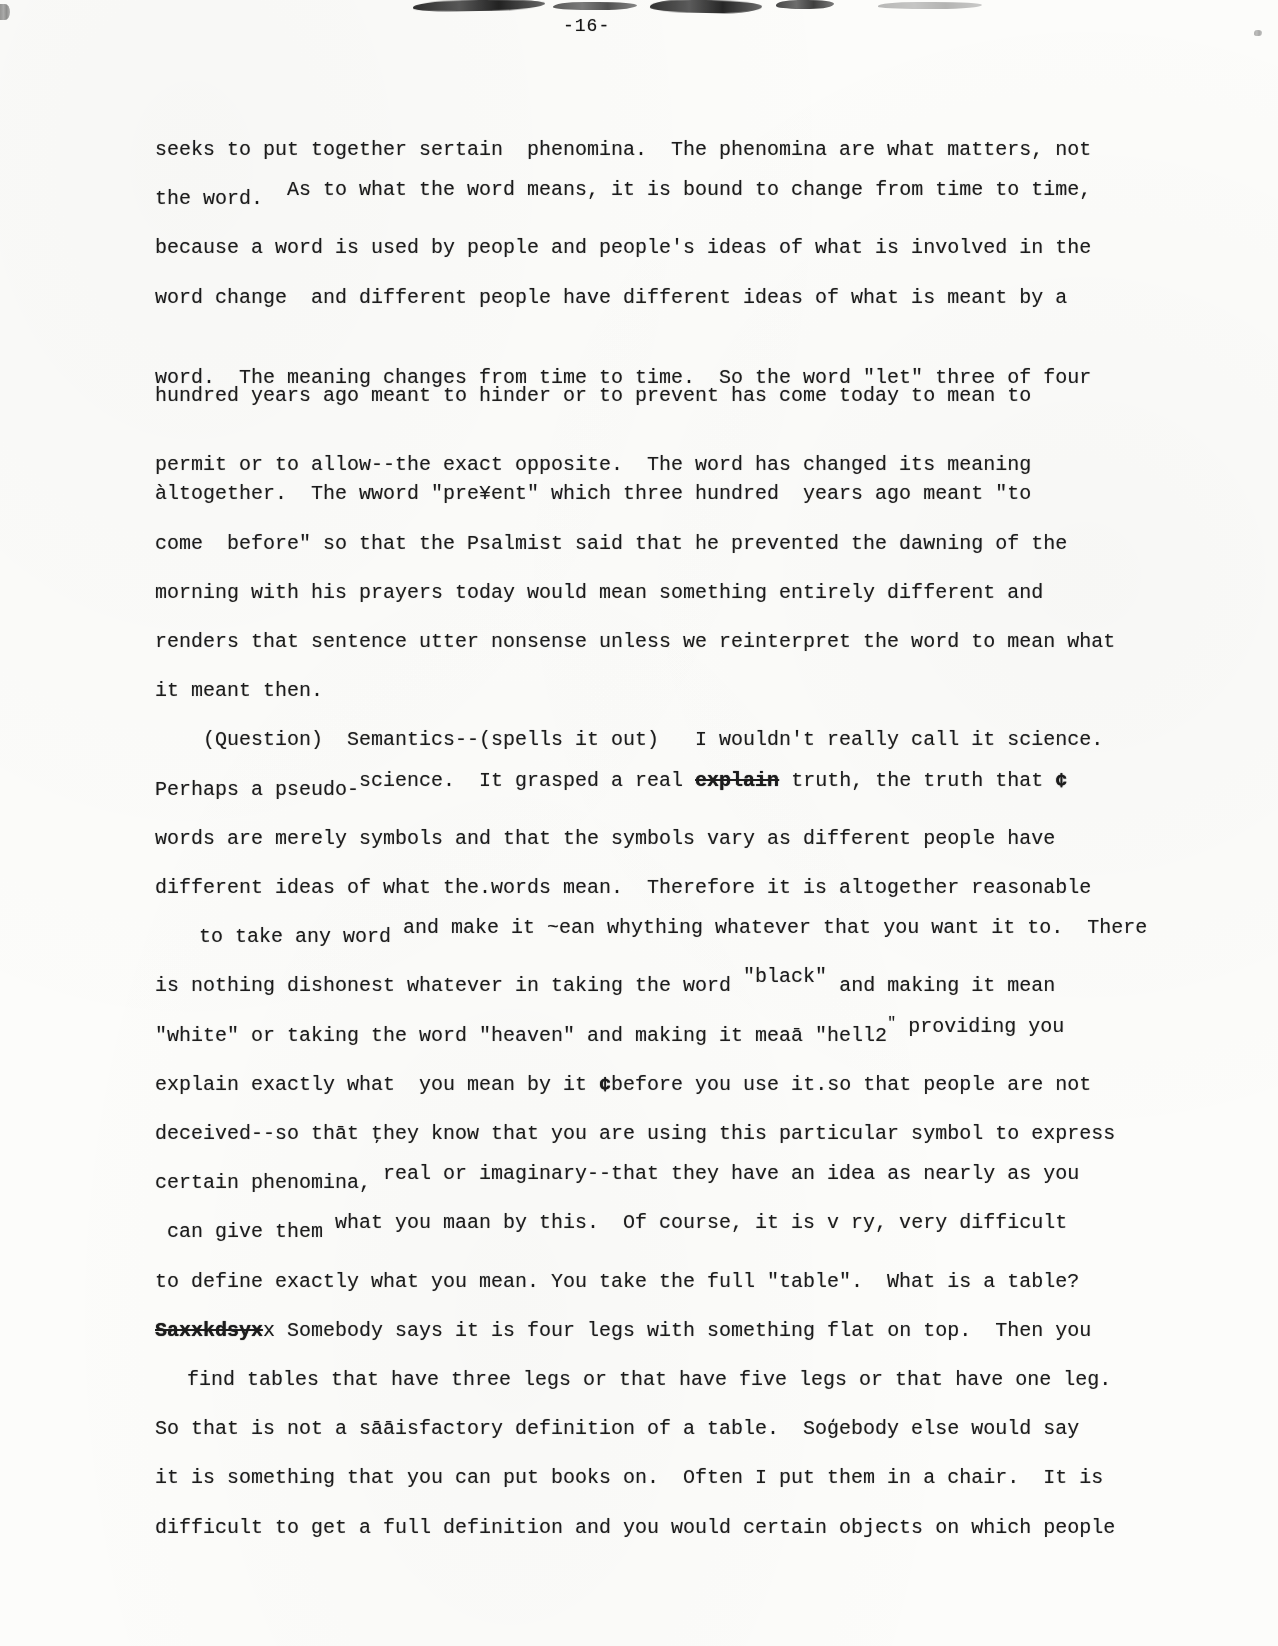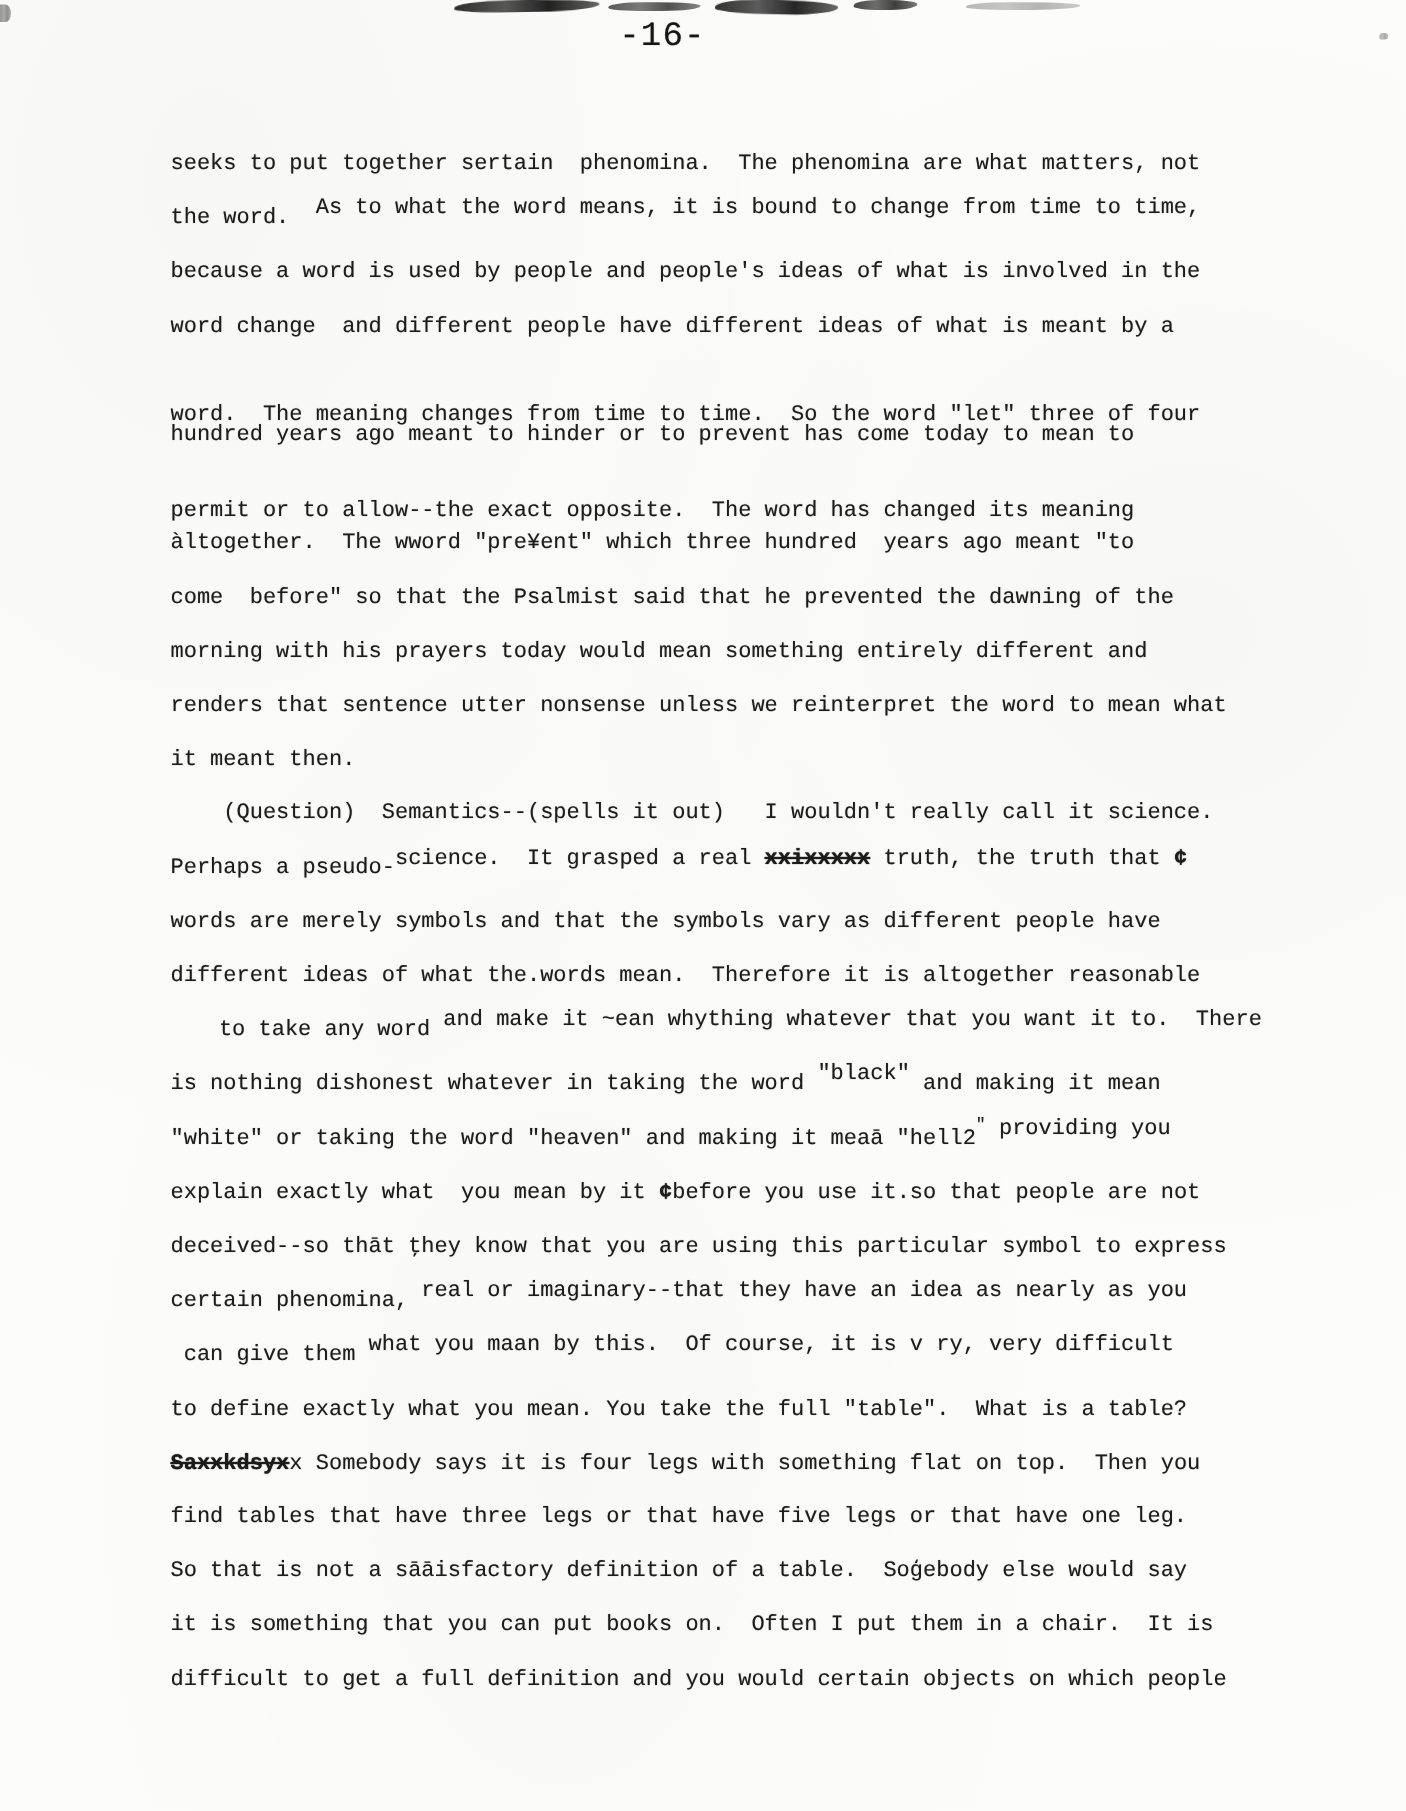--- a/index.html
+++ b/index.html
@@ -11,21 +11,21 @@
   .page{
     position:absolute;inset:0;
     background:
       radial-gradient(ellipse at 15% 10%, rgba(0,0,0,0.02), transparent 45%),
       radial-gradient(ellipse at 85% 35%, rgba(0,0,0,0.018), transparent 40%),
       radial-gradient(ellipse at 40% 80%, rgba(0,0,0,0.015), transparent 45%),
       #fcfcfa;
   }
   .pagenum{
     position:absolute;left:563px;top:16px;
-    font-size:31px;letter-spacing:1px;color:#161616;
+    font-size:18px;letter-spacing:1px;color:#161616;
     text-shadow:0 0 1px rgba(10,10,10,.45);
   }
   .textbody{position:absolute;left:155px;top:0;width:1060px;}
   .line{
     position:absolute;left:0;white-space:pre;
     font-size:20px;line-height:1;color:#1c1c1c;
     text-shadow:0 0 1px rgba(15,15,15,.4);
   }
   .run{display:inline-block;}
   .run.b{font-weight:bold;text-shadow:0 0 1px rgba(0,0,0,.9);}
@@ -67,30 +67,30 @@
       <div class="line" style="top: 287.6px;"><span class="run">word change  and different people have different ideas of what is meant by a</span></div>
       <div class="line" style="top: 336.8px; margin-top: 31px;"><span class="run">word.  The meaning changes from time to time.  So the word "let" three of four</span></div>
       <div class="line" style="top: 386px;"><span class="run">hundred years ago meant to hinder or to prevent has come today to mean to</span></div>
       <div class="line" style="top: 435.2px; margin-top: 20px;"><span class="run">permit or to allow--the exact opposite.  The word has changed its meaning</span></div>
       <div class="line" style="top: 484.4px;"><span class="run">àltogether.  The wword "pre¥ent" which three hundred  years ago meant "to</span></div>
       <div class="line" style="top: 533.6px;"><span class="run">come  before" so that the Psalmist said that he prevented the dawning of the</span></div>
       <div class="line" style="top: 582.8px; text-align: right;"><span class="run">morning with his prayers today would mean something entirely different and</span></div>
       <div class="line" style="top: 632px;"><span class="run">renders that sentence utter nonsense unless we reinterpret the word to mean what</span></div>
       <div class="line" style="top: 681.2px;"><span class="run">it meant then.</span></div>
       <div class="line" style="top: 730.4px;"><span class="run">    (Question)  Semantics--(spells it out)   I wouldn't really call it science.</span></div>
-      <div class="line" style="top: 779.6px;"><span class="run">Perhaps a pseudo-</span><span class="run r">science.  It grasped a real </span><span class="run b st r">xxixxxxx</span><span class="run r"> truth, the truth that </span><span class="run b r">¢</span></div>
+      <div class="line" style="top: 779.6px;"><span class="run">Perhaps a pseudo-</span><span class="run r">science.  It grasped a real </span><span class="run b st r">explain</span><span class="run r"> truth, the truth that </span><span class="run b r">¢</span></div>
       <div class="line" style="top: 828.8px;"><span class="run">words are merely symbols and that the symbols vary as different people have</span></div>
       <div class="line" style="top: 878px;"><span class="run">different ideas of what the.words mean.  Therefore it is altogether reasonable</span></div>
       <div class="line" style="top: 927.2px; margin-left: 44px;"><span class="run">to take any word </span><span class="run r">and make it ~ean whything whatever that you want it to.  There</span></div>
       <div class="line" style="top: 976.4px;"><span class="run">is nothing dishonest whatever in taking the word </span><span class="run r">"black"</span><span class="run"> and making it mean</span></div>
       <div class="line" style="top: 1025.6px;"><span class="run">"white" or taking the word "heaven" and making it meaā "hell2</span><span class="run sup">"</span><span class="run r"> providing you</span></div>
       <div class="line" style="top: 1074.8px;"><span class="run">explain exactly what  you mean by it </span><span class="run b">¢</span><span class="run">before you use it.so that people are not</span></div>
       <div class="line" style="top: 1124px;"><span class="run">deceived--so thāt ţhey know that you are using this particular symbol to express</span></div>
       <div class="line" style="top: 1173.2px;"><span class="run">certain phenomina, </span><span class="run r">real or imaginary--that they have an idea as nearly as you</span></div>
       <div class="line" style="top: 1222.4px;"><span class="run"> can give them </span><span class="run r">what you maan by this.  Of course, it is v ry, very difficult</span></div>
       <div class="line" style="top: 1271.6px;"><span class="run">to define exactly what you mean. You take the full "table".  What is a table?</span></div>
       <div class="line" style="top: 1320.8px;"><span class="run b st">Saxxkdsyx</span><span class="run">x Somebody says it is four legs with something flat on top.  Then you</span></div>
-      <div class="line" style="top: 1370px;"><span class="run">find tables that have three legs or that have five legs or that have one leg.</span></div>
+      <div class="line" style="top: 1370px; margin-left: 32px;"><span class="run">find tables that have three legs or that have five legs or that have one leg.</span></div>
       <div class="line" style="top: 1419.2px;"><span class="run">So that is not a sāāisfactory definition of a table.  Soģebody else would say</span></div>
       <div class="line" style="top: 1468.4px;"><span class="run">it is something that you can put books on.  Often I put them in a chair.  It is</span></div>
       <div class="line" style="top: 1517.6px;"><span class="run">difficult to get a full definition and you would certain objects on which people</span></div>
     </div>
 </div>
 
 </body></html>

